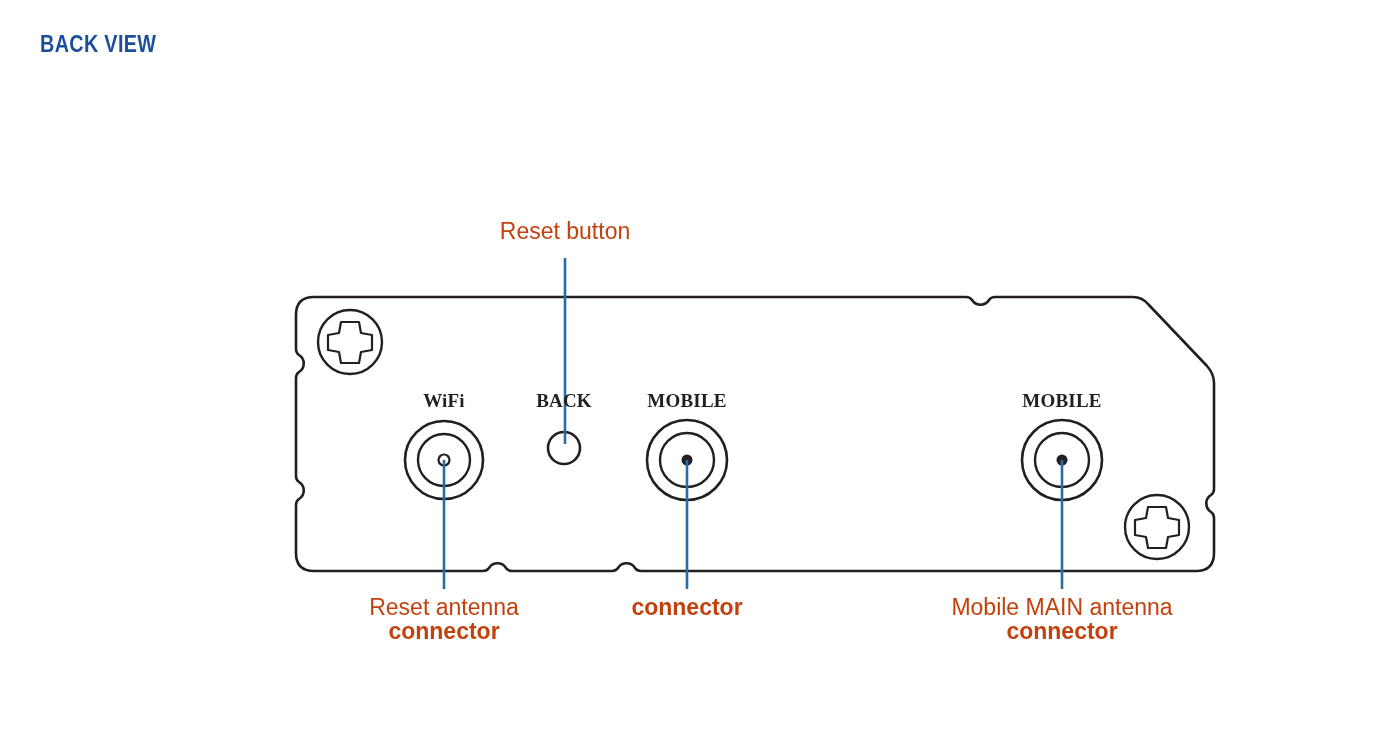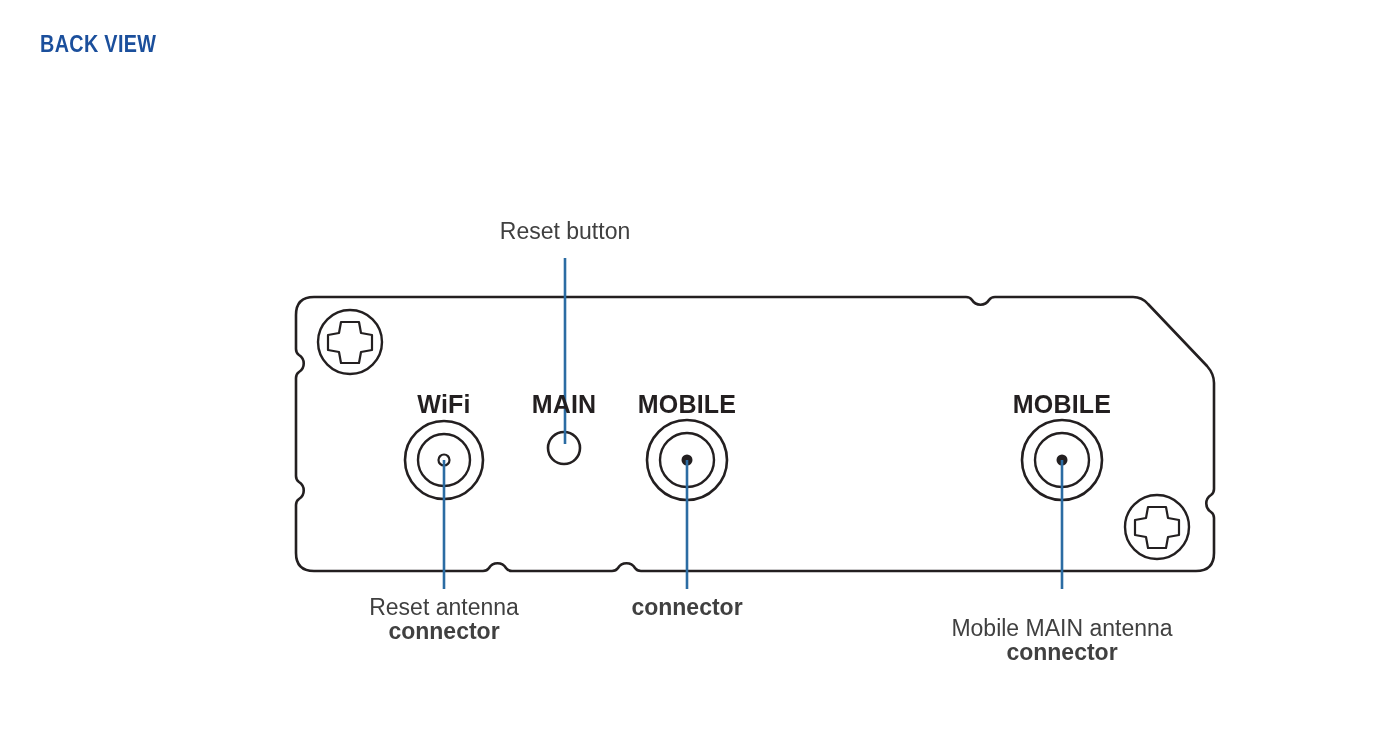--- a/index.html
+++ b/index.html
@@ -84,37 +84,37 @@
   }
   .leader-line {
     stroke: #2b6ca3;
     stroke-width: 2.6;
     stroke-linecap: butt;
     fill: none;
   }
 
   .port-label {
     position: absolute;
-    font-family: Liberation Sans, sans-serif;
+    font-family: Liberation Serif, serif;
     font-weight: bold;
-    font-size: 25px;
+    font-size: 19px;
     color: #231f20;
     white-space: nowrap;
     transform: translateX(-50%);
     letter-spacing: 0.2px;
     text-align: center;
   }
 
   .callout {
     position: absolute;
     font-family: "Liberation Sans", sans-serif;
     font-weight: normal;
     font-size: 23px;
     line-height: 1.06;
-    color: #404040;
+    color: #c2410c;
     text-align: center;
     white-space: nowrap;
     transform: translateX(-50%);
   }
   .callout .l2 { display: block; font-weight: bold; }
 </style>
 </head>
 <body>
 
 <div id="diagram-stage">
@@ -223,33 +223,33 @@
       <line class="leader-line" x1="444" y1="460" x2="444" y2="589"></line>
       <line class="leader-line" x1="687" y1="460" x2="687" y2="589"></line>
       <line class="leader-line" x1="1062" y1="460" x2="1062" y2="589"></line>
     </g>
   </svg>
 </div>
 
 <div id="page-title">BACK VIEW</div>
 
 <div class="port-label" style="left:444px; top:390px;">WiFi</div>
-<div class="port-label" style="left:564px; top:390px;">MAIN</div>
+<div class="port-label" style="left:564px; top:390px;">BACK</div>
 <div class="port-label" style="left:687px; top:390px;">MOBILE</div>
 <div class="port-label" style="left:1062px; top:390px;">MOBILE</div>
 
 <div class="callout" style="left:565px; top:219px;">
   <span>Reset button</span>
 </div>
 
 <div class="callout" style="left:444px; top:595px;">
   <span>Reset antenna</span>
   <span class="l2">connector</span>
 </div>
 
 <div class="callout" style="left:687px; top:595px;">
   <span class="l2">connector</span>
 </div>
 
-<div class="callout" style="left:1062px; top:595px;margin-top:21px;">
+<div class="callout" style="left:1062px; top:595px;">
   <span>Mobile MAIN antenna</span>
   <span class="l2">connector</span>
 </div>
 
 </body></html>

